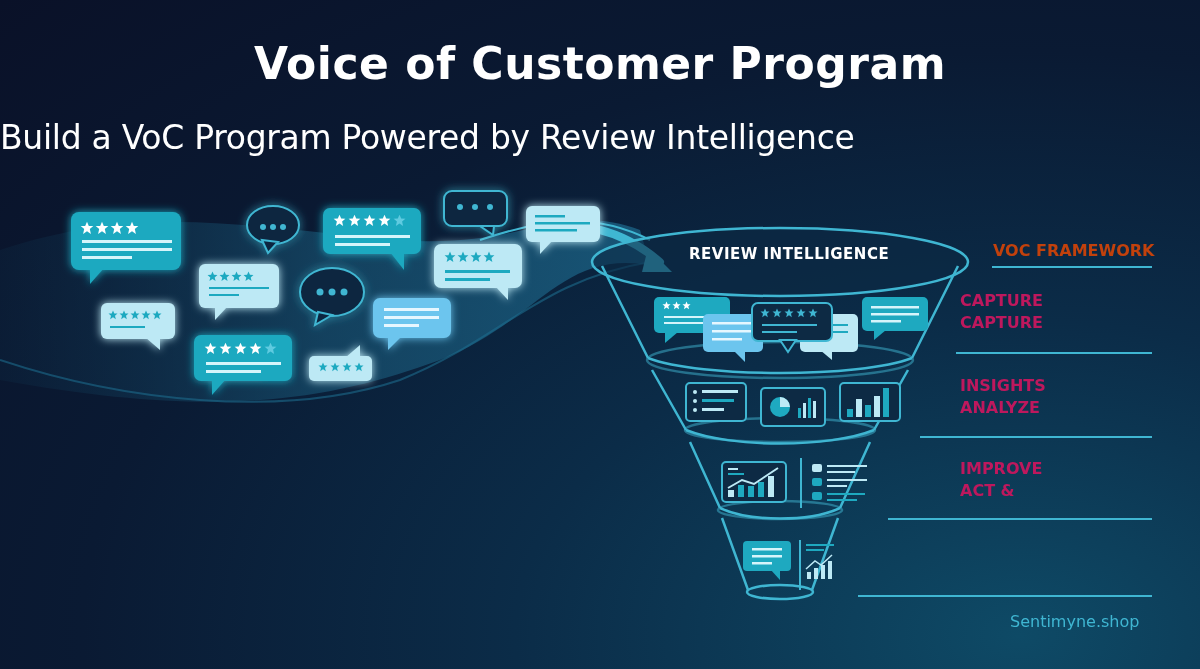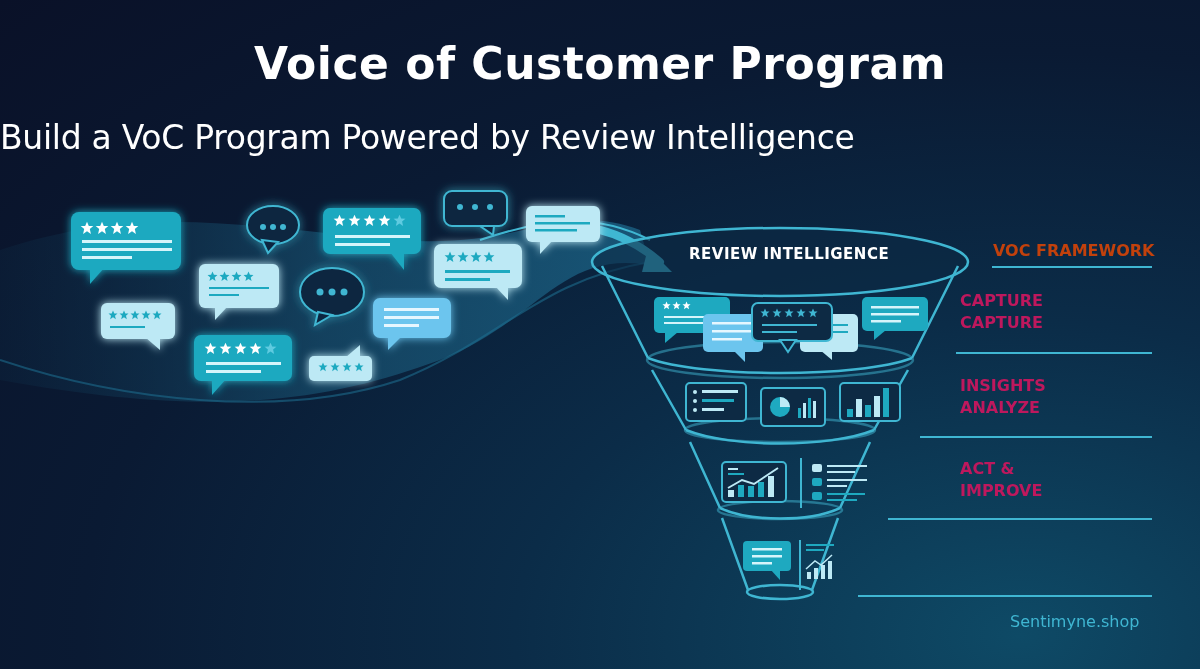--- a/index.html
+++ b/index.html
@@ -335,22 +335,22 @@
 </div>
 <div class="rule" style="left:956px; top:352px; width:196px;"></div>
 
 <div class="stage" style="top:375px;">
   <div>INSIGHTS</div>
   <div>ANALYZE</div>
 </div>
 <div class="rule" style="left:920px; top:436px; width:232px;"></div>
 
 <div class="stage" style="top:458px;">
+  <div>IMPROVE</div>
   <div>ACT &amp;</div>
-  <div>IMPROVE</div>
 </div>
 <div class="rule" style="left:888px; top:518px; width:264px;"></div>
 
 <div class="stage" style="top:537px;">
 </div>
 <div class="rule" style="left:858px; top:595px; width:294px;"></div>
 
 <div class="brand">Sentimyne.shop</div>
 
 </body></html>

